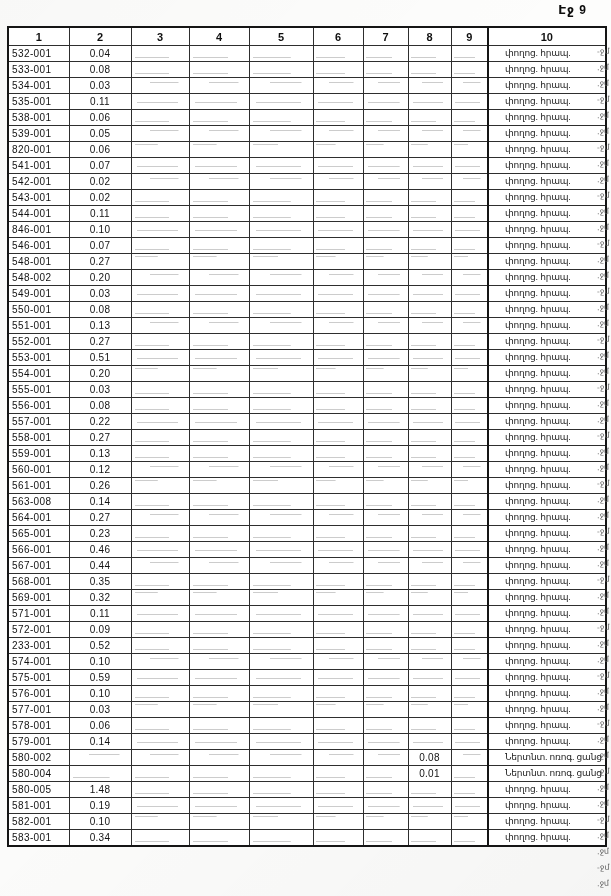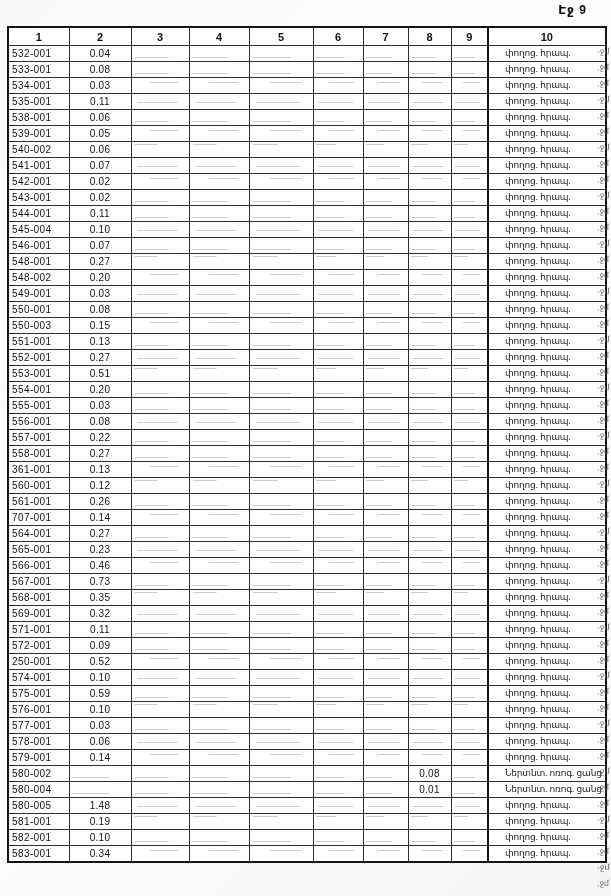--- a/index.html
+++ b/index.html
@@ -156,21 +156,21 @@
         <td class="empty"></td>
         <td class="empty"></td>
         <td class="empty"></td>
         <td class="empty"></td>
         <td class="empty"></td>
         <td class="num empty"></td>
         <td class="empty"></td>
         <td class="txt">փողոց. հրապ.</td>
       </tr>
       <tr>
-        <td class="code">540-002</td>
+        <td class="code">820-001</td>
         <td class="num">0.06</td>
         <td class="empty"></td>
         <td class="empty"></td>
         <td class="empty"></td>
         <td class="empty"></td>
         <td class="empty"></td>
         <td class="num empty"></td>
         <td class="empty"></td>
         <td class="txt">փողոց. հրապ.</td>
       </tr>
@@ -216,21 +216,21 @@
         <td class="empty"></td>
         <td class="empty"></td>
         <td class="empty"></td>
         <td class="empty"></td>
         <td class="empty"></td>
         <td class="num empty"></td>
         <td class="empty"></td>
         <td class="txt">փողոց. հրապ.</td>
       </tr>
       <tr>
-        <td class="code">545-004</td>
+        <td class="code">846-001</td>
         <td class="num">0.10</td>
         <td class="empty"></td>
         <td class="empty"></td>
         <td class="empty"></td>
         <td class="empty"></td>
         <td class="empty"></td>
         <td class="num empty"></td>
         <td class="empty"></td>
         <td class="txt">փողոց. հրապ.</td>
       </tr>
@@ -288,32 +288,20 @@
         <td class="empty"></td>
         <td class="empty"></td>
         <td class="empty"></td>
         <td class="empty"></td>
         <td class="empty"></td>
         <td class="num empty"></td>
         <td class="empty"></td>
         <td class="txt">փողոց. հրապ.</td>
       </tr>
       <tr>
-        <td class="code">550-003</td>
-        <td class="num">0.15</td>
-        <td class="empty"></td>
-        <td class="empty"></td>
-        <td class="empty"></td>
-        <td class="empty"></td>
-        <td class="empty"></td>
-        <td class="num empty"></td>
-        <td class="empty"></td>
-        <td class="txt">փողոց. հրապ.</td>
-      </tr>
-      <tr>
         <td class="code">551-001</td>
         <td class="num">0.13</td>
         <td class="empty"></td>
         <td class="empty"></td>
         <td class="empty"></td>
         <td class="empty"></td>
         <td class="empty"></td>
         <td class="num empty"></td>
         <td class="empty"></td>
         <td class="txt">փողոց. հրապ.</td>
@@ -396,21 +384,21 @@
         <td class="empty"></td>
         <td class="empty"></td>
         <td class="empty"></td>
         <td class="empty"></td>
         <td class="empty"></td>
         <td class="num empty"></td>
         <td class="empty"></td>
         <td class="txt">փողոց. հրապ.</td>
       </tr>
       <tr>
-        <td class="code">361-001</td>
+        <td class="code">559-001</td>
         <td class="num">0.13</td>
         <td class="empty"></td>
         <td class="empty"></td>
         <td class="empty"></td>
         <td class="empty"></td>
         <td class="empty"></td>
         <td class="num empty"></td>
         <td class="empty"></td>
         <td class="txt">փողոց. հրապ.</td>
       </tr>
@@ -432,21 +420,21 @@
         <td class="empty"></td>
         <td class="empty"></td>
         <td class="empty"></td>
         <td class="empty"></td>
         <td class="empty"></td>
         <td class="num empty"></td>
         <td class="empty"></td>
         <td class="txt">փողոց. հրապ.</td>
       </tr>
       <tr>
-        <td class="code">707-001</td>
+        <td class="code">563-008</td>
         <td class="num">0.14</td>
         <td class="empty"></td>
         <td class="empty"></td>
         <td class="empty"></td>
         <td class="empty"></td>
         <td class="empty"></td>
         <td class="num empty"></td>
         <td class="empty"></td>
         <td class="txt">փողոց. հրապ.</td>
       </tr>
@@ -481,21 +469,21 @@
         <td class="empty"></td>
         <td class="empty"></td>
         <td class="empty"></td>
         <td class="empty"></td>
         <td class="num empty"></td>
         <td class="empty"></td>
         <td class="txt">փողոց. հրապ.</td>
       </tr>
       <tr>
         <td class="code">567-001</td>
-        <td class="num">0.73</td>
+        <td class="num">0.44</td>
         <td class="empty"></td>
         <td class="empty"></td>
         <td class="empty"></td>
         <td class="empty"></td>
         <td class="empty"></td>
         <td class="num empty"></td>
         <td class="empty"></td>
         <td class="txt">փողոց. հրապ.</td>
       </tr>
       <tr>
@@ -540,21 +528,21 @@
         <td class="empty"></td>
         <td class="empty"></td>
         <td class="empty"></td>
         <td class="empty"></td>
         <td class="empty"></td>
         <td class="num empty"></td>
         <td class="empty"></td>
         <td class="txt">փողոց. հրապ.</td>
       </tr>
       <tr>
-        <td class="code">250-001</td>
+        <td class="code">233-001</td>
         <td class="num">0.52</td>
         <td class="empty"></td>
         <td class="empty"></td>
         <td class="empty"></td>
         <td class="empty"></td>
         <td class="empty"></td>
         <td class="num empty"></td>
         <td class="empty"></td>
         <td class="txt">փողոց. հրապ.</td>
       </tr>

